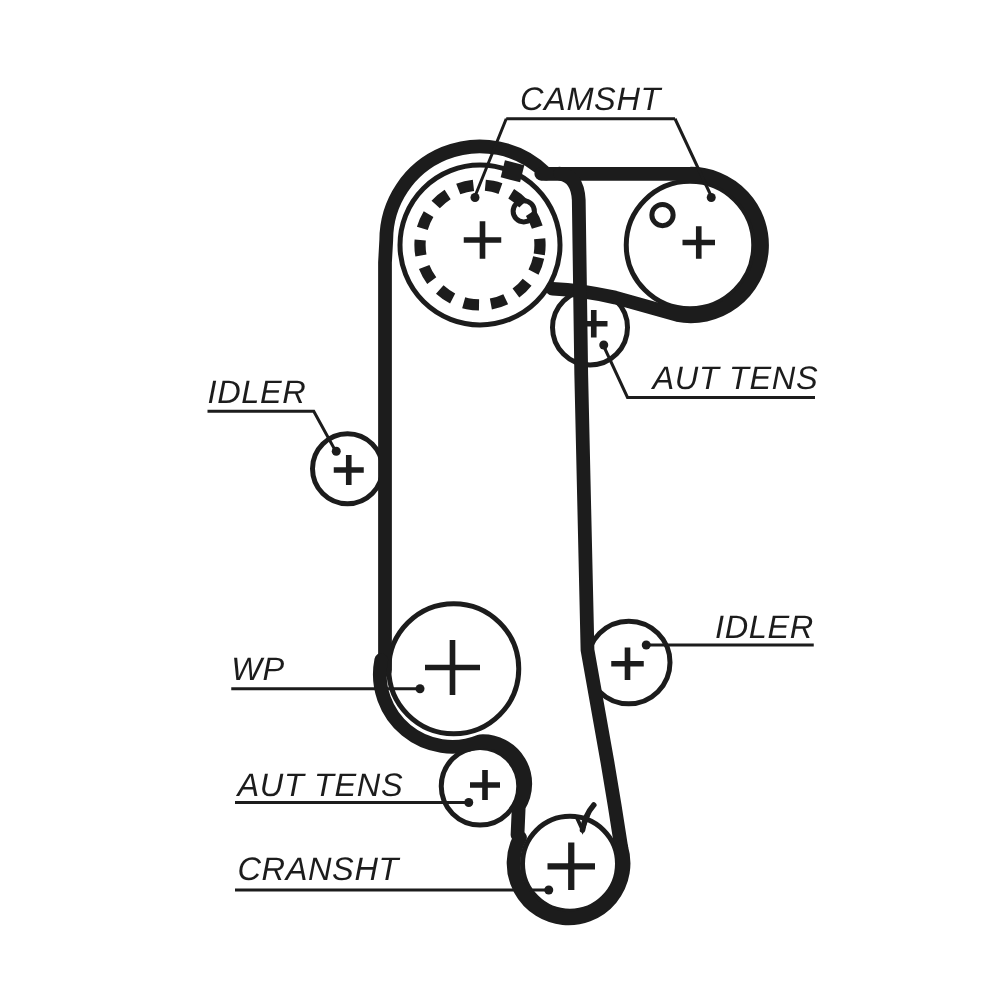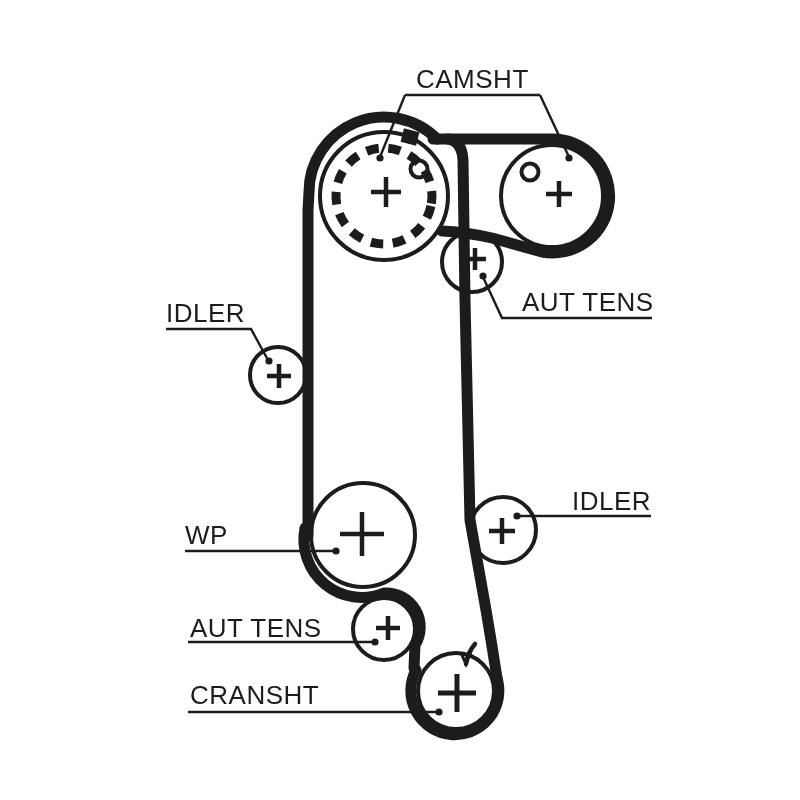--- a/index.html
+++ b/index.html
@@ -1,16 +1,16 @@
 <!DOCTYPE html>
 <html><head>
 <meta charset="utf-8">
 <style>
   html,body{margin:0;padding:0;background:#ffffff;}
-  .stage{width:768px;height:800px;background:#ffffff;position:relative;overflow:hidden;}
+  .stage{width:768px;height:800px;background:#ffffff;position:relative;overflow:hidden;font-style:italic;}
   svg{display:block;}
   .pc{fill:#ffffff;stroke:#1c1c1c;stroke-width:4;}           
   .mark{fill:none;stroke:#1c1c1c;stroke-width:4;}            
   .dashc{fill:none;stroke:#1c1c1c;stroke-width:9;stroke-dasharray:12.5 9.5;} 
   .cross{fill:none;stroke:#1c1c1c;stroke-width:4.5;stroke-linecap:butt;}
   .belt{fill:none;stroke:#1c1c1c;stroke-width:11;stroke-linecap:round;stroke-linejoin:round;}
   .lead{fill:none;stroke:#1c1c1c;stroke-width:2.4;stroke-linecap:butt;}
   .dot{fill:#1c1c1c;}
   .lbl{font-family:"Liberation Sans",sans-serif;font-size:26px;letter-spacing:0.5px;
        fill:#1c1c1c;font-weight:400;}

